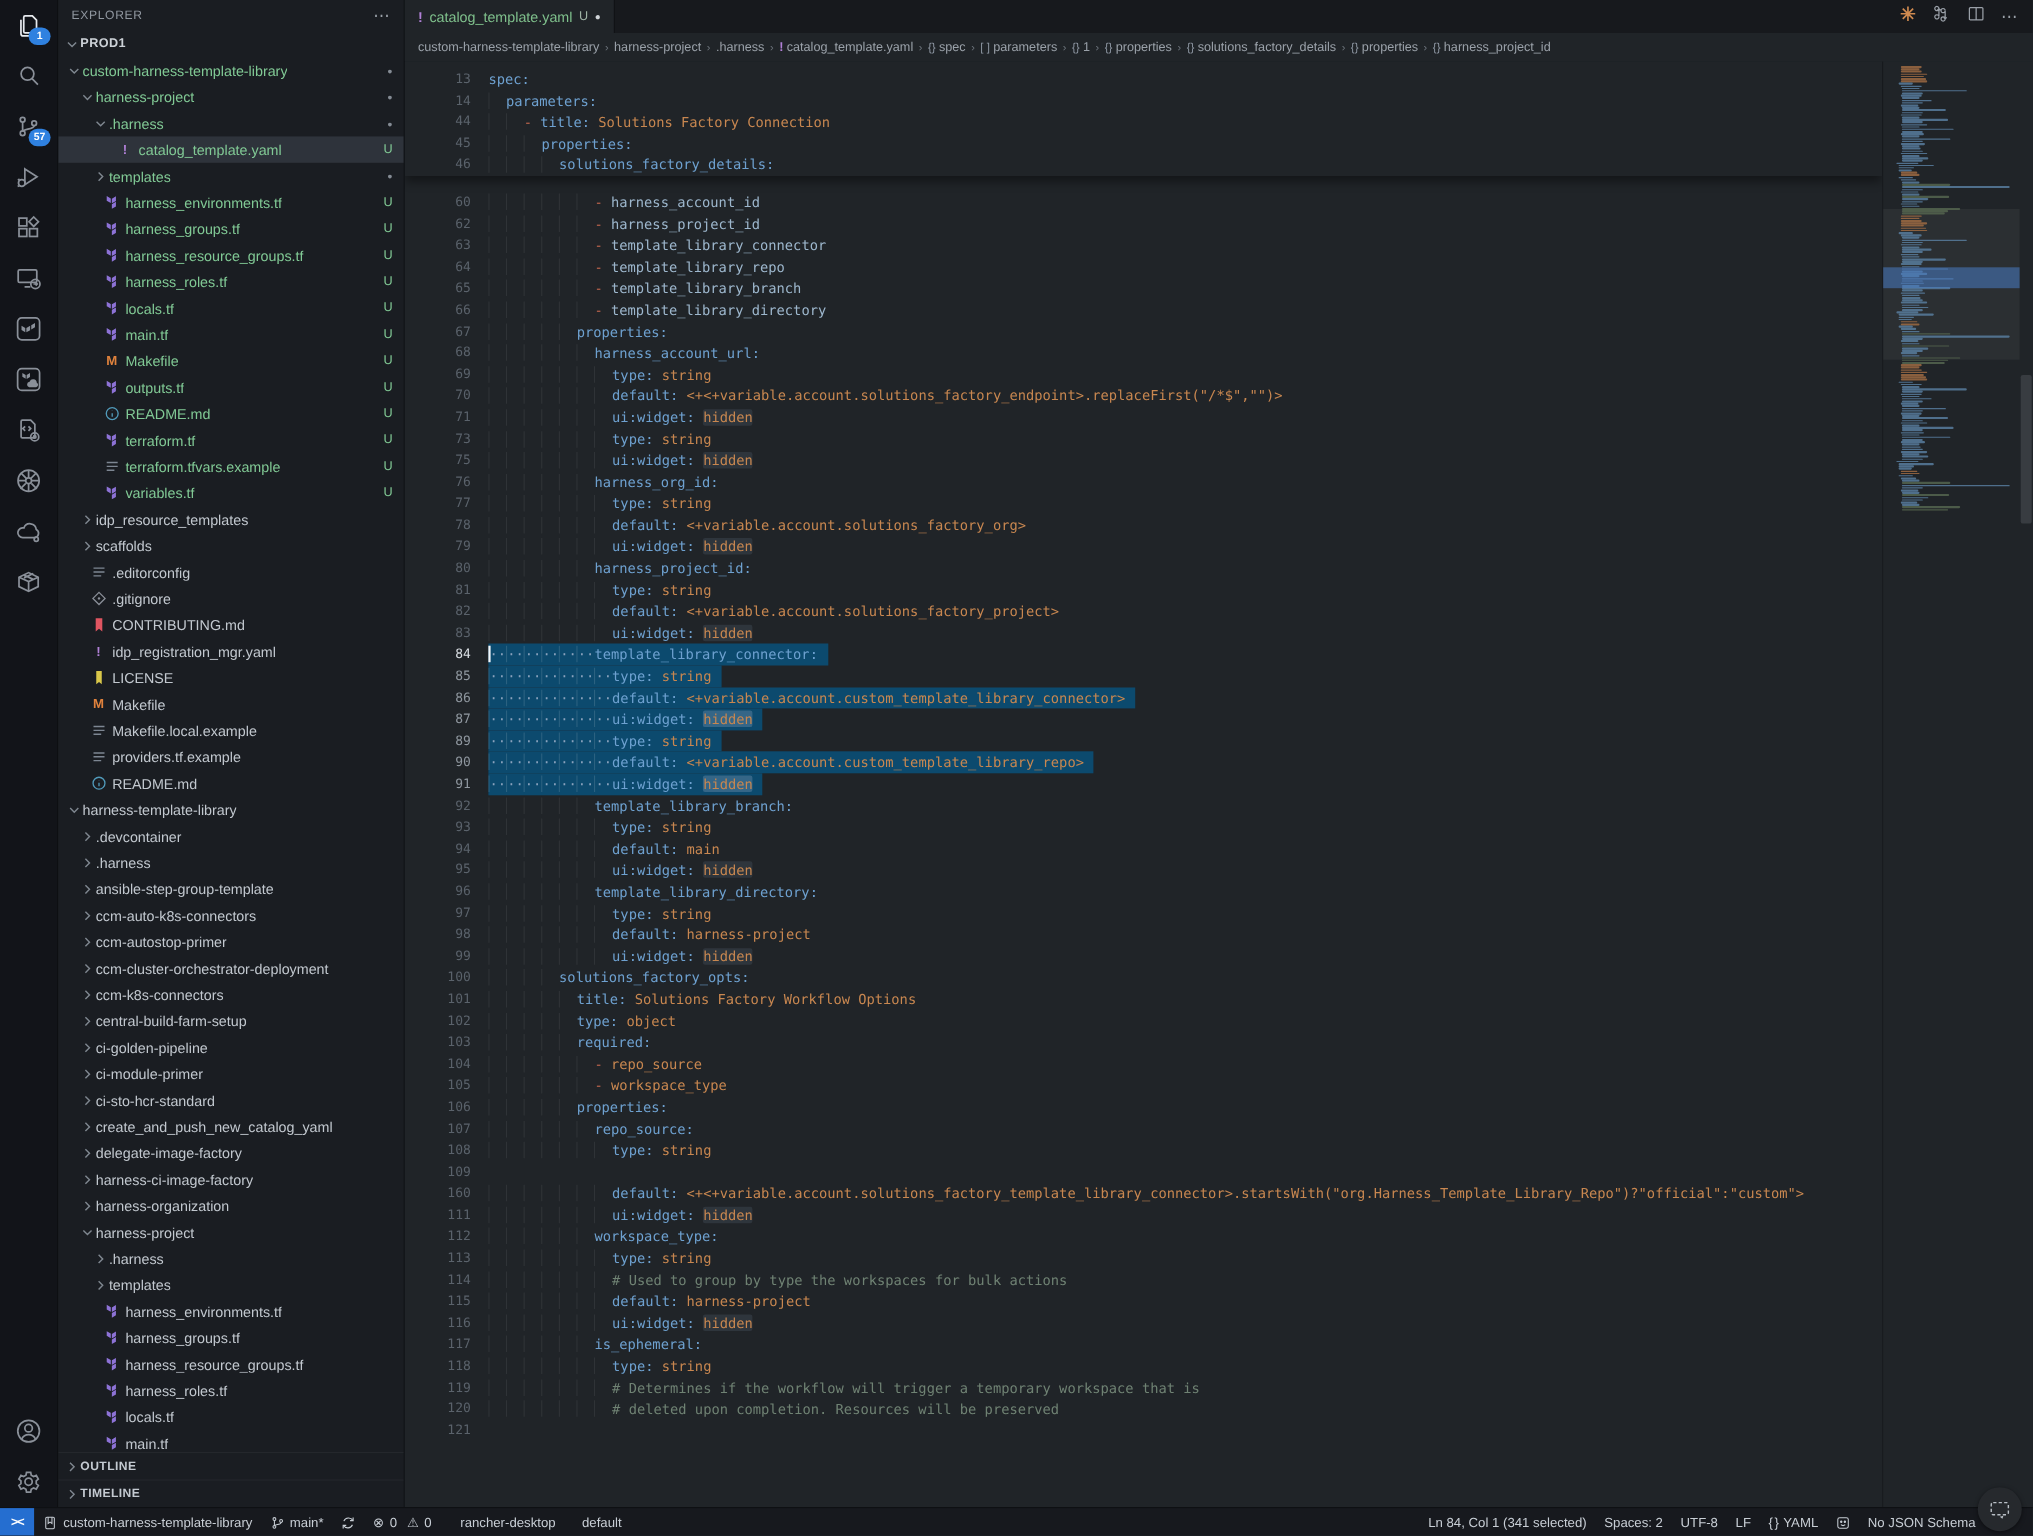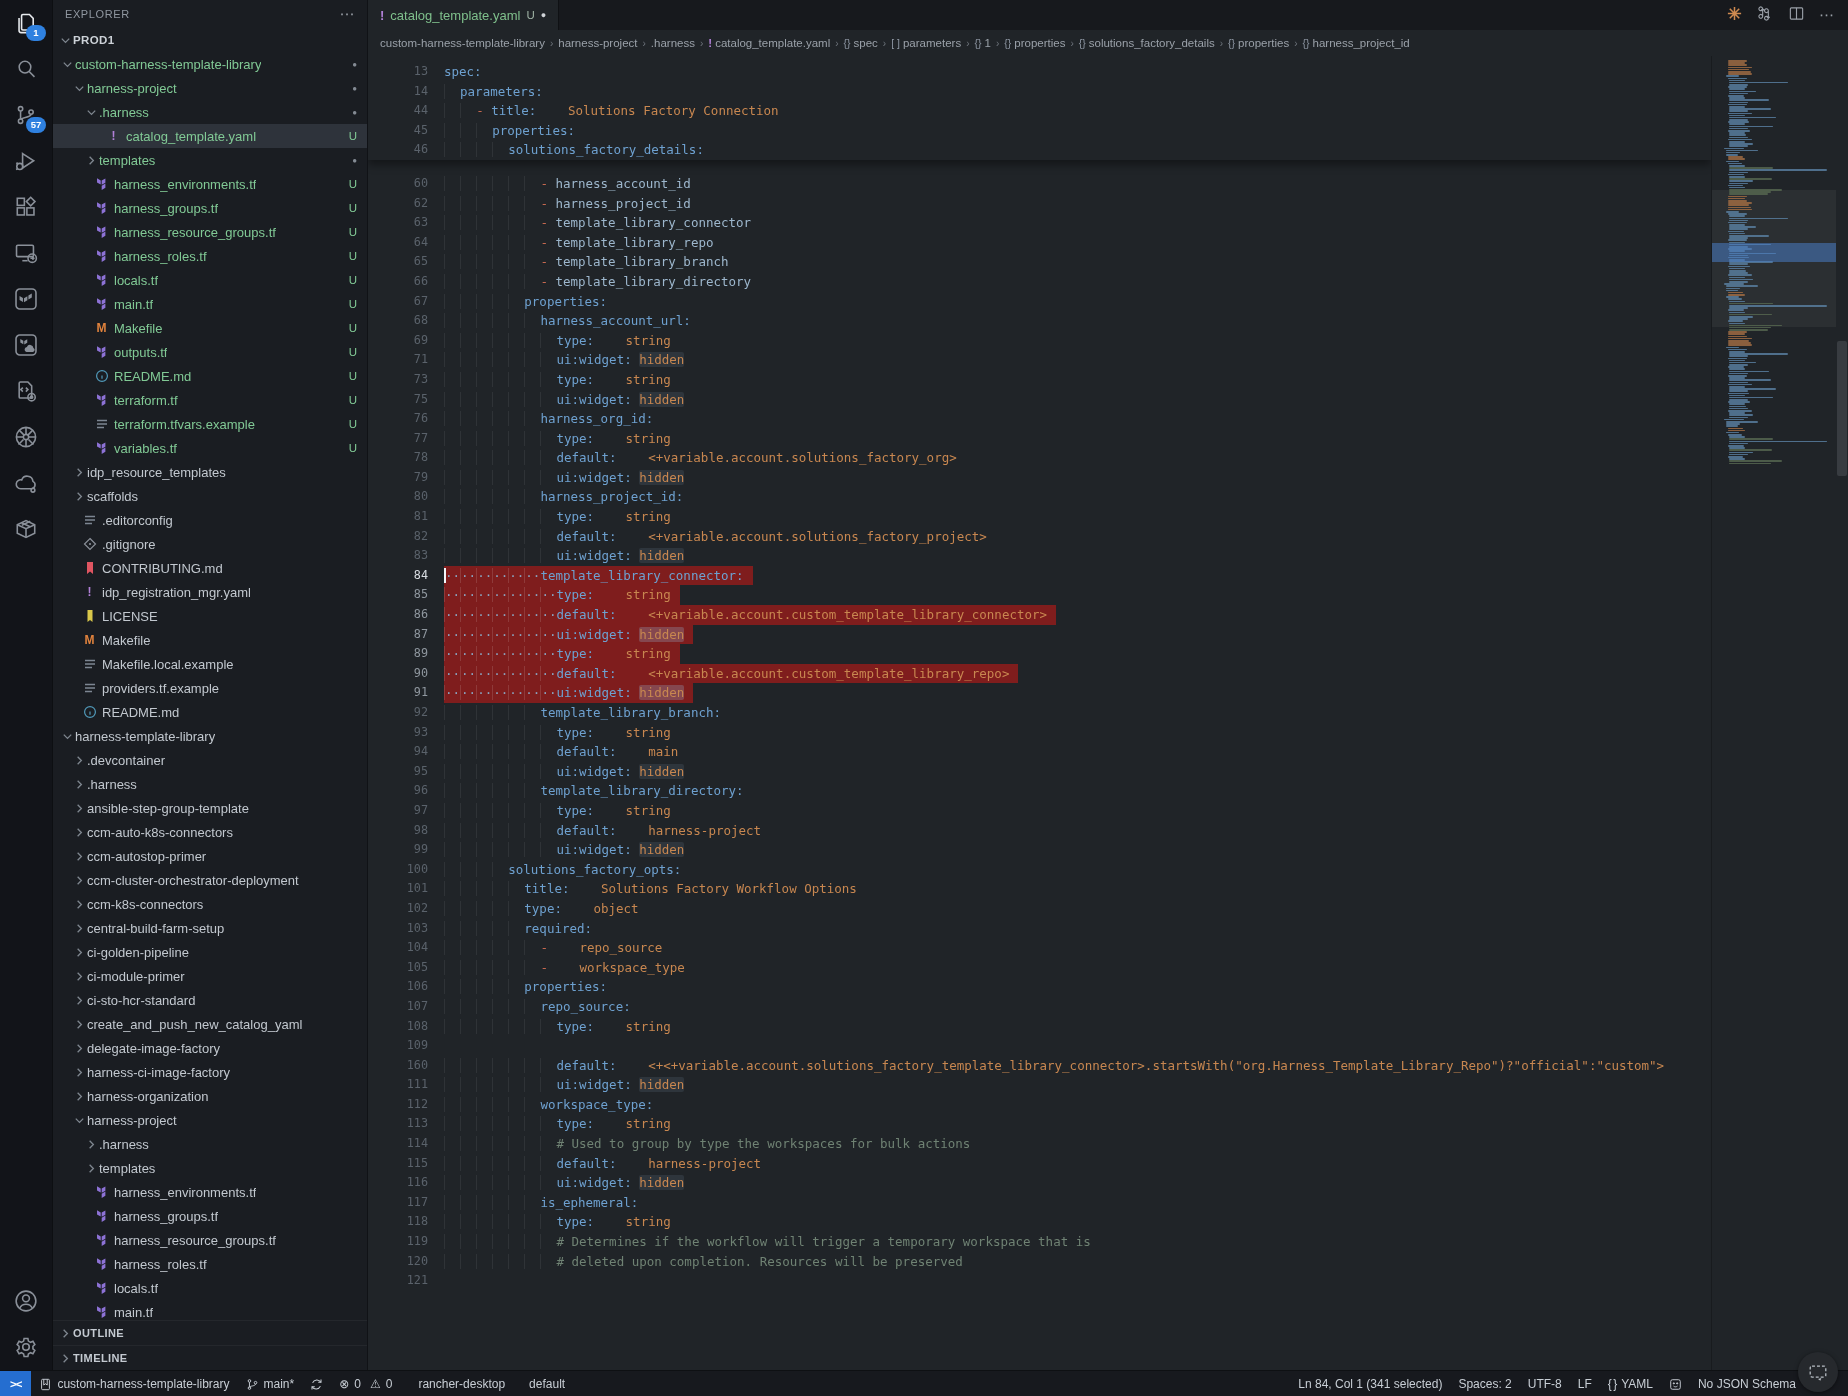--- a/index.html
+++ b/index.html
@@ -49,26 +49,26 @@
   .crumbs .cicon.excl{color:#b180d7;font-weight:bold;font-size:11.5px;}
   .editorwrap{flex:1;display:flex;min-height:0;position:relative;background:#202428;}
   .codearea{flex:1;min-width:0;overflow:hidden;position:relative;}
   .sticky{position:relative;z-index:3;background:#202428;box-shadow:0 5px 8px rgba(0,0,0,.38);padding-top:6px;}
   .lines{padding-top:14px;}
   .cl{height:19.6px;line-height:19.6px;display:flex;font-family:"DejaVu Sans Mono",monospace;font-size:12.5px;}
   .ln{width:60px;flex:none;text-align:right;padding-right:16px;color:#5a626b;font-size:11.8px;}
   .ln-sel{color:#8f979f;}
   .ln-active{color:#d8dde2;}
   .ct{white-space:pre;}
-  .ct-sel{background:#7f1d1d;padding-right:9px;text-align:center;}
+  .ct-sel{background:#0c4a6e;padding-right:9px;text-align:center;}
   .g{border-left:1px solid rgba(255,255,255,.07);}
   .gs{border-left:1px solid rgba(255,255,255,.13);color:#8aa2bd;}
   .caret{display:inline-block;width:1.6px;height:15px;background:#f2f6fa;vertical-align:-3px;margin-right:-1.6px;}
   .tk-k{color:#6ea1d0;}
-  .tk-v{color:#c88750;margin-left:24px;}
+  .tk-v{color:#c88750;}
   .tk-d{color:#c5684f;}
   .tk-c{color:#6f8273;}
   .tk-lt{color:#9db7cd;}
   .tk-hid{color:#c88750;background:rgba(125,145,170,.16);border-radius:2px;}
   .sel-line .tk-hid{background:rgba(150,170,195,.30);}
   
   .minimap{width:136px;flex:none;position:relative;background:#202428;border-left:1px solid rgba(0,0,0,.25);}
   .mmrows{position:absolute;top:4px;left:6px;right:16px;}
   .mrow{height:1.6px;margin-bottom:0.6px;border-radius:1px;opacity:.85;}
   .mm-sel{position:absolute;left:0;right:12px;top:187px;height:19px;background:rgba(72,123,196,.55);}
@@ -845,20 +845,24 @@
             </div>
             <div class="cl">
               <span class="ln">68</span>
               <span class="ct"><span class="g">  </span><span class="g">  </span><span class="g">  </span><span class="g">  </span><span class="g">  </span><span class="g">  </span><span class="tk-k">harness_account_url:</span></span>
             </div>
             <div class="cl">
               <span class="ln">69</span>
               <span class="ct"><span class="g">  </span><span class="g">  </span><span class="g">  </span><span class="g">  </span><span class="g">  </span><span class="g">  </span><span class="g">  </span><span class="tk-k">type: </span><span class="tk-v">string</span></span>
             </div>
             <div class="cl">
+              <span class="ln">70</span>
+              <span class="ct"><span class="g">  </span><span class="g">  </span><span class="g">  </span><span class="g">  </span><span class="g">  </span><span class="g">  </span><span class="g">  </span><span class="tk-k">default: </span><span class="tk-v">&lt;+&lt;+variable.account.solutions_factory_endpoint&gt;.replaceFirst("/*$","")&gt;</span></span>
+            </div>
+            <div class="cl">
               <span class="ln">71</span>
               <span class="ct"><span class="g">  </span><span class="g">  </span><span class="g">  </span><span class="g">  </span><span class="g">  </span><span class="g">  </span><span class="g">  </span><span class="tk-k">ui:widget: </span><span class="tk-hid">hidden</span></span>
             </div>
             <div class="cl">
               <span class="ln">73</span>
               <span class="ct"><span class="g">  </span><span class="g">  </span><span class="g">  </span><span class="g">  </span><span class="g">  </span><span class="g">  </span><span class="g">  </span><span class="tk-k">type: </span><span class="tk-v">string</span></span>
             </div>
             <div class="cl">
               <span class="ln">75</span>
               <span class="ct"><span class="g">  </span><span class="g">  </span><span class="g">  </span><span class="g">  </span><span class="g">  </span><span class="g">  </span><span class="g">  </span><span class="tk-k">ui:widget: </span><span class="tk-hid">hidden</span></span>

